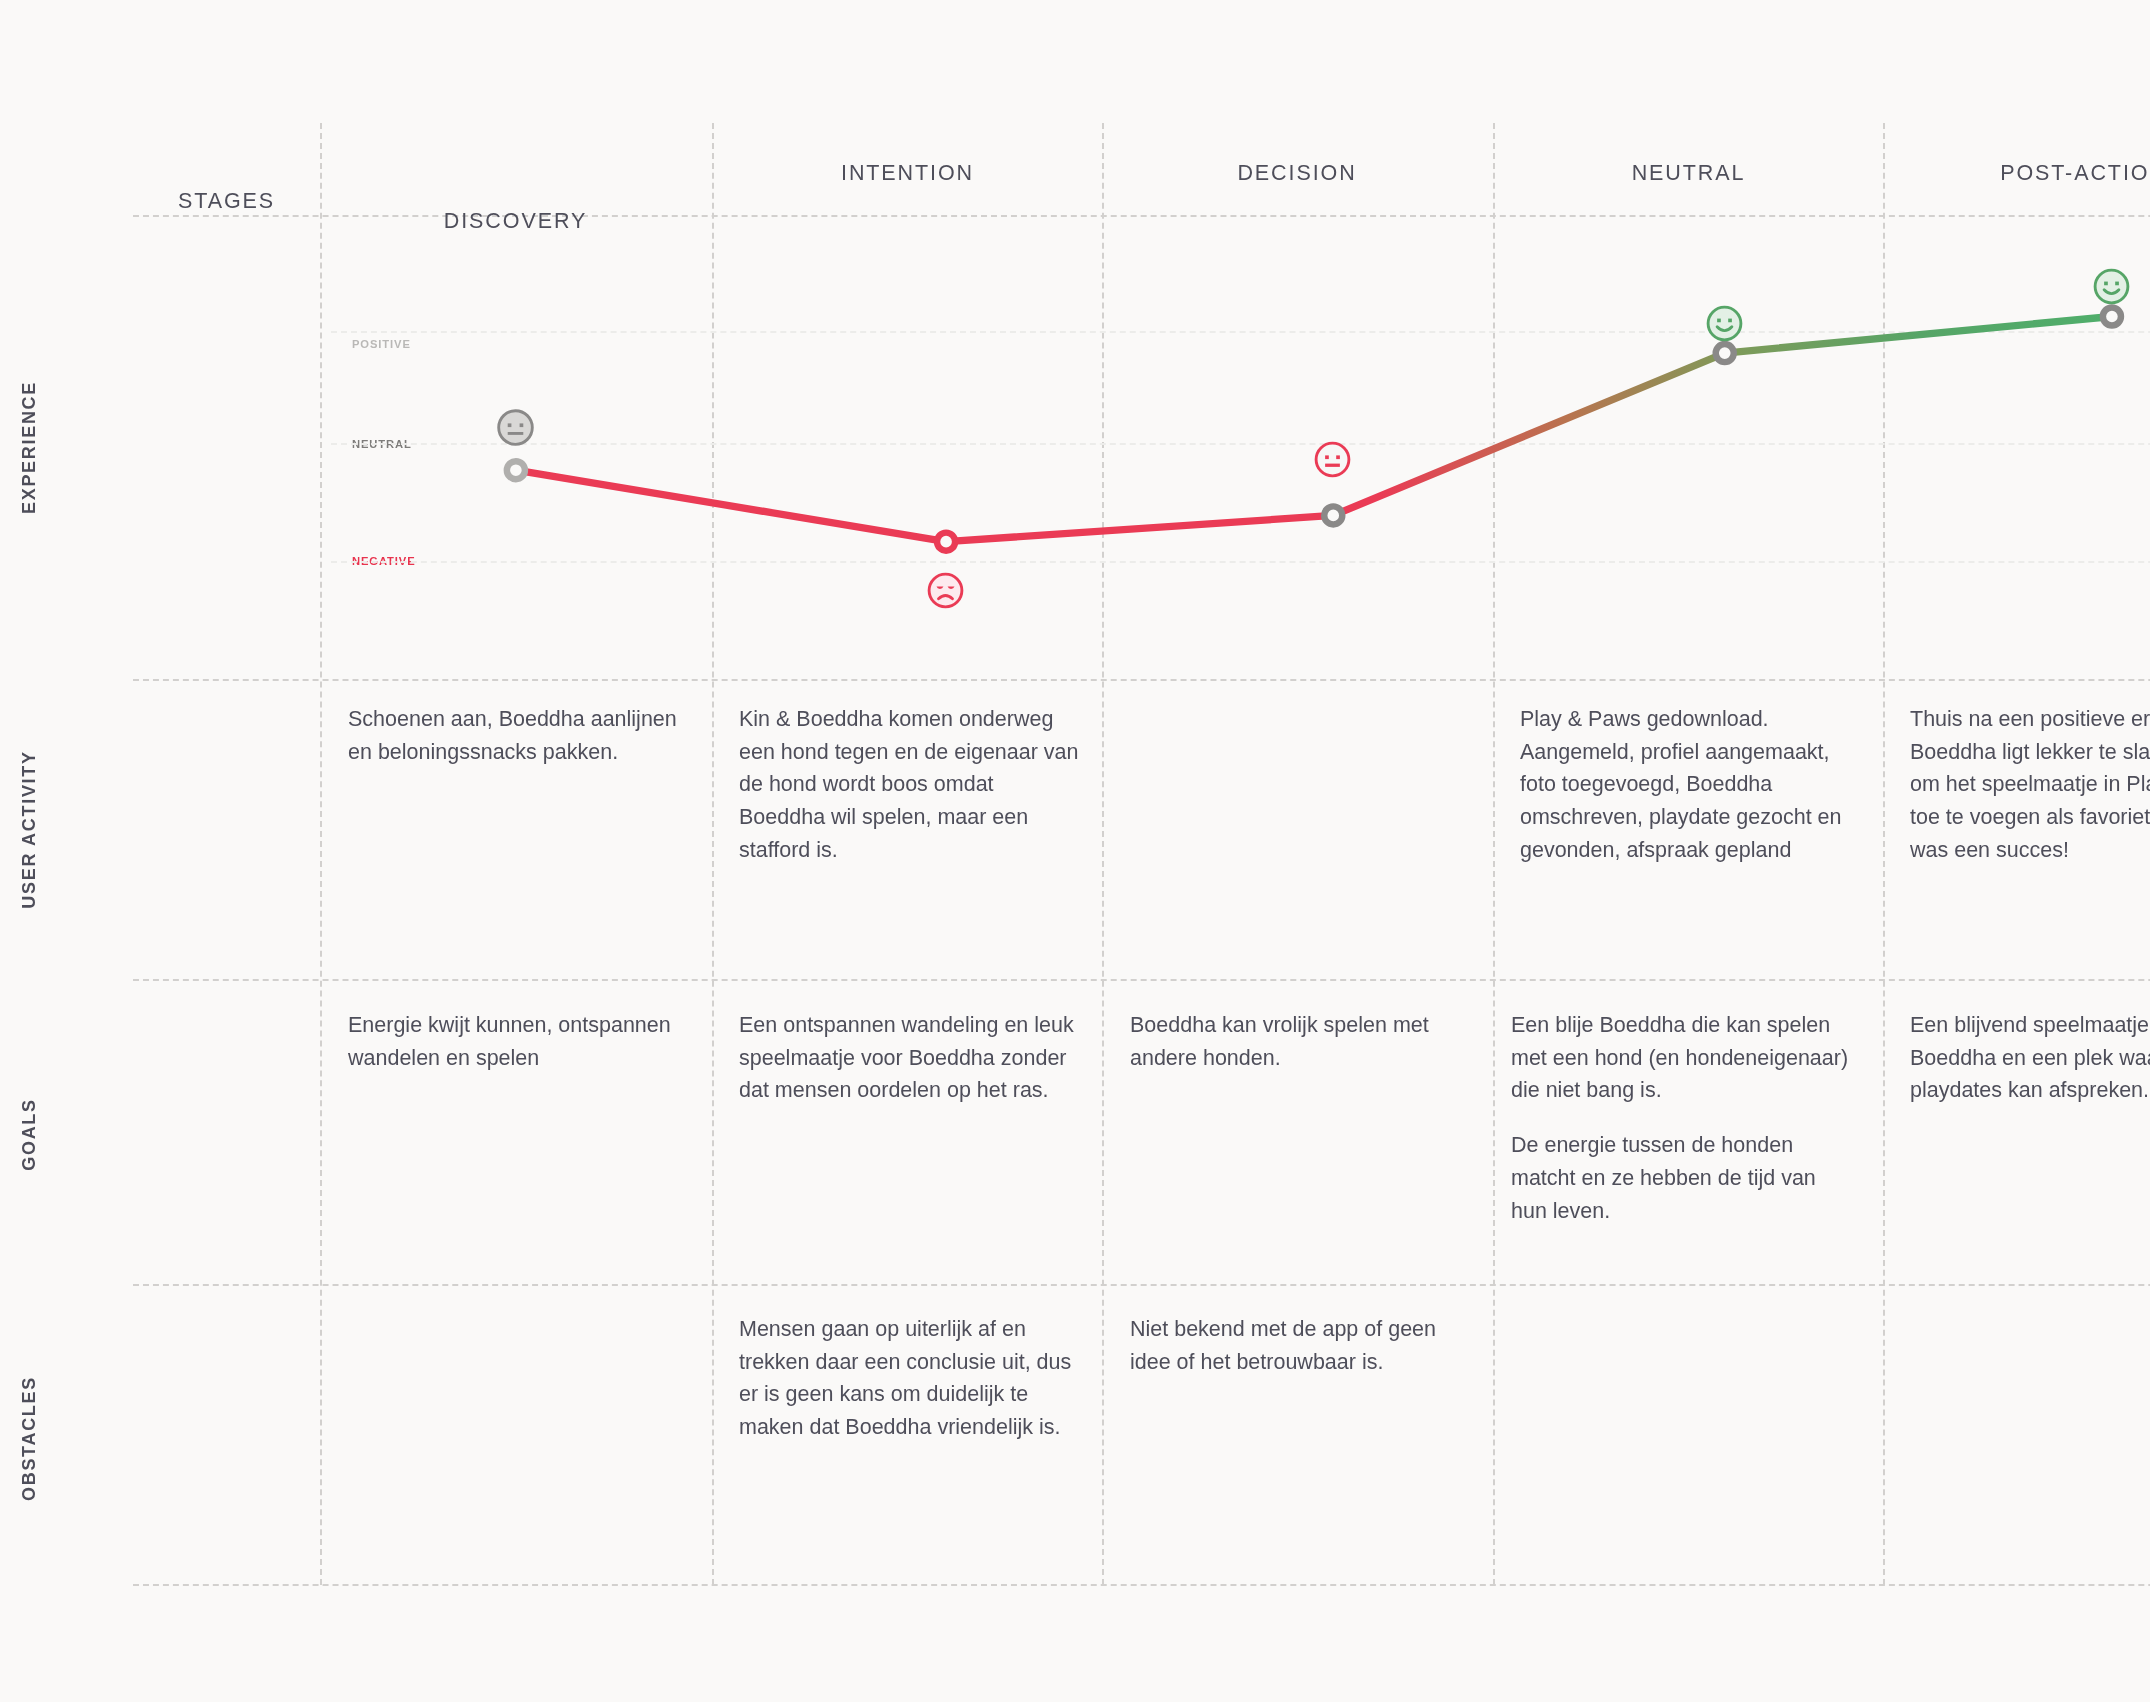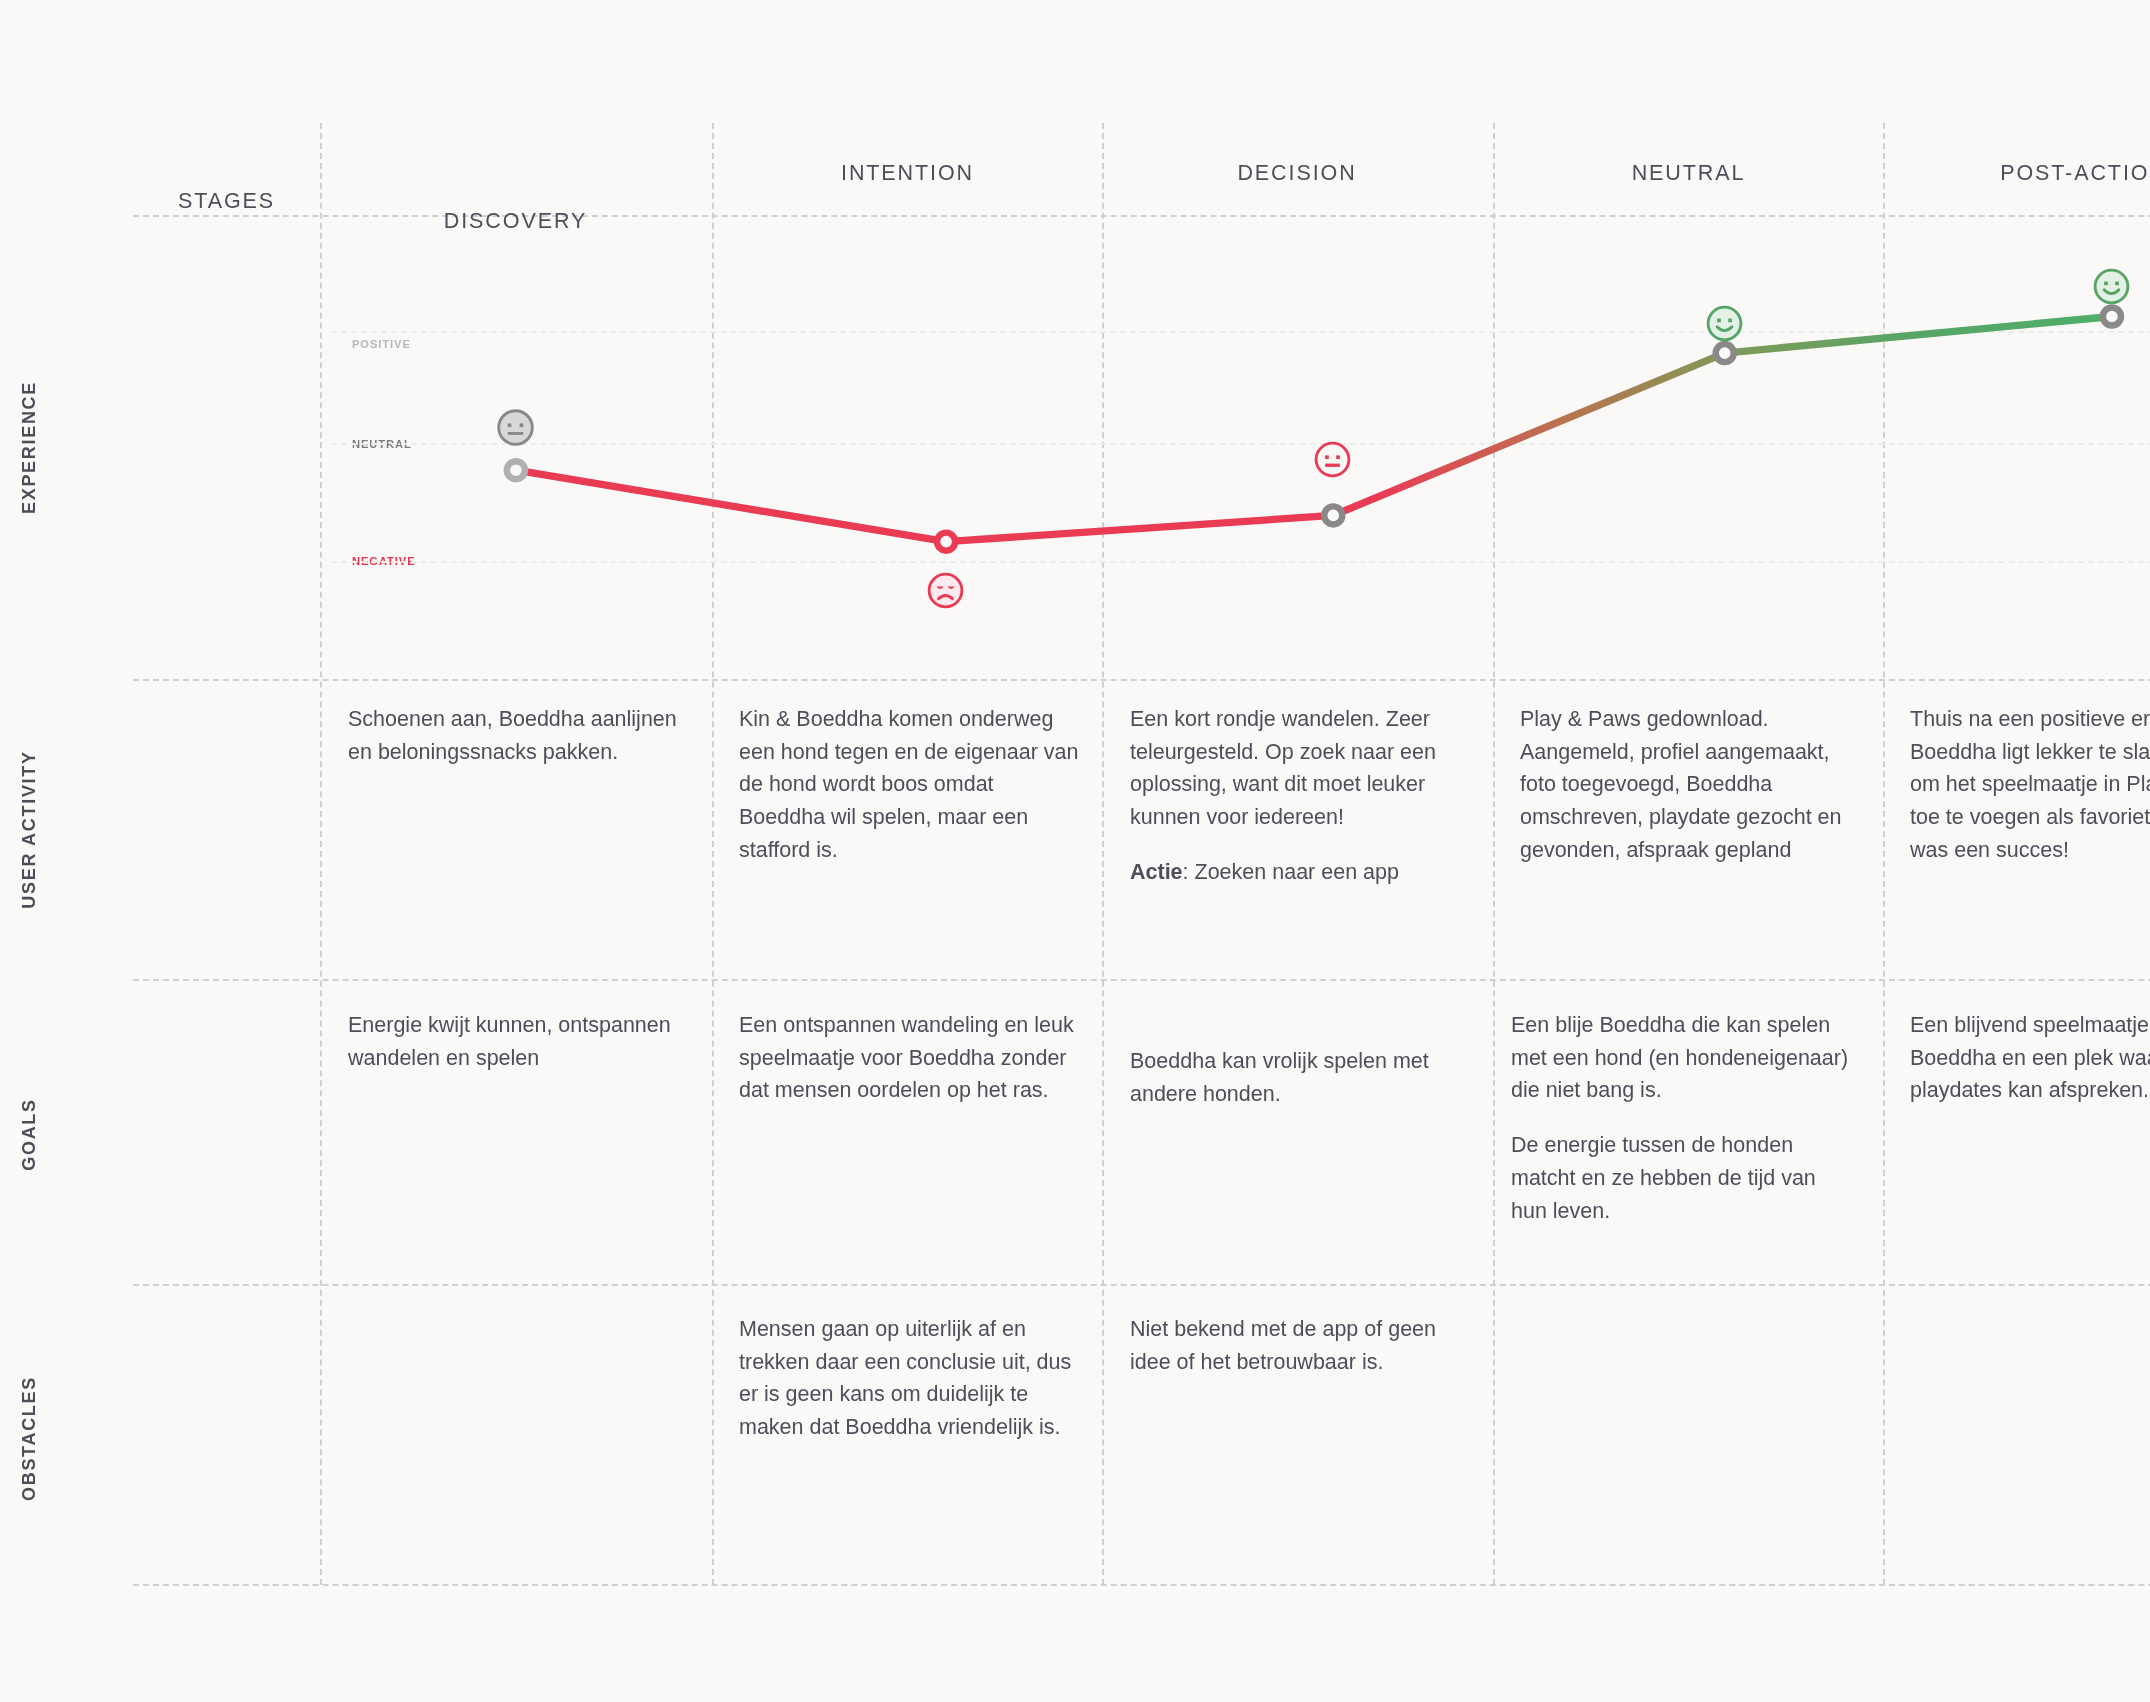--- a/index.html
+++ b/index.html
@@ -239,42 +239,38 @@
   </div>
 
   <div class="cell" style="left:348px; top:703px; width:340px;">
     <p>Schoenen aan, Boeddha aanlijnen en beloningssnacks pakken.</p>
   </div>
 
   <div class="cell" style="left:739px; top:703px; width:340px;">
     <p>Kin &amp; Boeddha komen onderweg een hond tegen en de eigenaar van de hond wordt boos omdat Boeddha wil spelen, maar een stafford is.</p>
   </div>
 
-  <div class="cell" style="left:1130px; top:703px; width:340px;">
-    <p>Een kort rondje wandelen. Zeer teleurgesteld. Op zoek naar een oplossing, want dit moet leuker kunnen voor iedereen!</p>
-    <p><b>Actie</b><span>: Zoeken naar een app</span></p>
-  </div>
 
   <div class="cell" style="left:1520px; top:703px; width:340px;">
     <p>Play &amp; Paws gedownload. Aangemeld, profiel aangemaakt, foto toegevoegd, Boeddha omschreven, playdate gezocht en gevonden, afspraak gepland</p>
   </div>
 
   <div class="cell" style="left:1910px; top:703px; width:340px;">
     <p>Thuis na een positieve ervaring! Boeddha ligt lekker te slapen. Tijd om het speelmaatje in Play &amp; Paws toe te voegen als favoriet, want dat was een succes!</p>
   </div>
 
   <div class="cell" style="left:348px; top:1009px; width:340px;">
     <p>Energie kwijt kunnen, ontspannen wandelen en spelen</p>
   </div>
 
   <div class="cell" style="left:739px; top:1009px; width:340px;">
     <p>Een ontspannen wandeling en leuk speelmaatje voor Boeddha zonder dat mensen oordelen op het ras.</p>
   </div>
 
-  <div class="cell" style="left:1130px; top:1009px; width:340px;margin-top:36px;">
+  <div class="cell" style="left:1130px; top:1009px; width:340px;">
     <p>Boeddha kan vrolijk spelen met andere honden.</p>
   </div>
 
   <div class="cell" style="left:1468px; top:1009px; width:340px;margin-left:43px;">
     <p>Een blije Boeddha die kan spelen met een hond (en hondeneigenaar) die niet bang is.</p>
     <p>De energie tussen de honden matcht en ze hebben de tijd van hun leven.</p>
   </div>
 
   <div class="cell" style="left:1910px; top:1009px; width:340px;">
     <p>Een blijvend speelmaatje voor Boeddha en een plek waar Kin playdates kan afspreken.</p>

